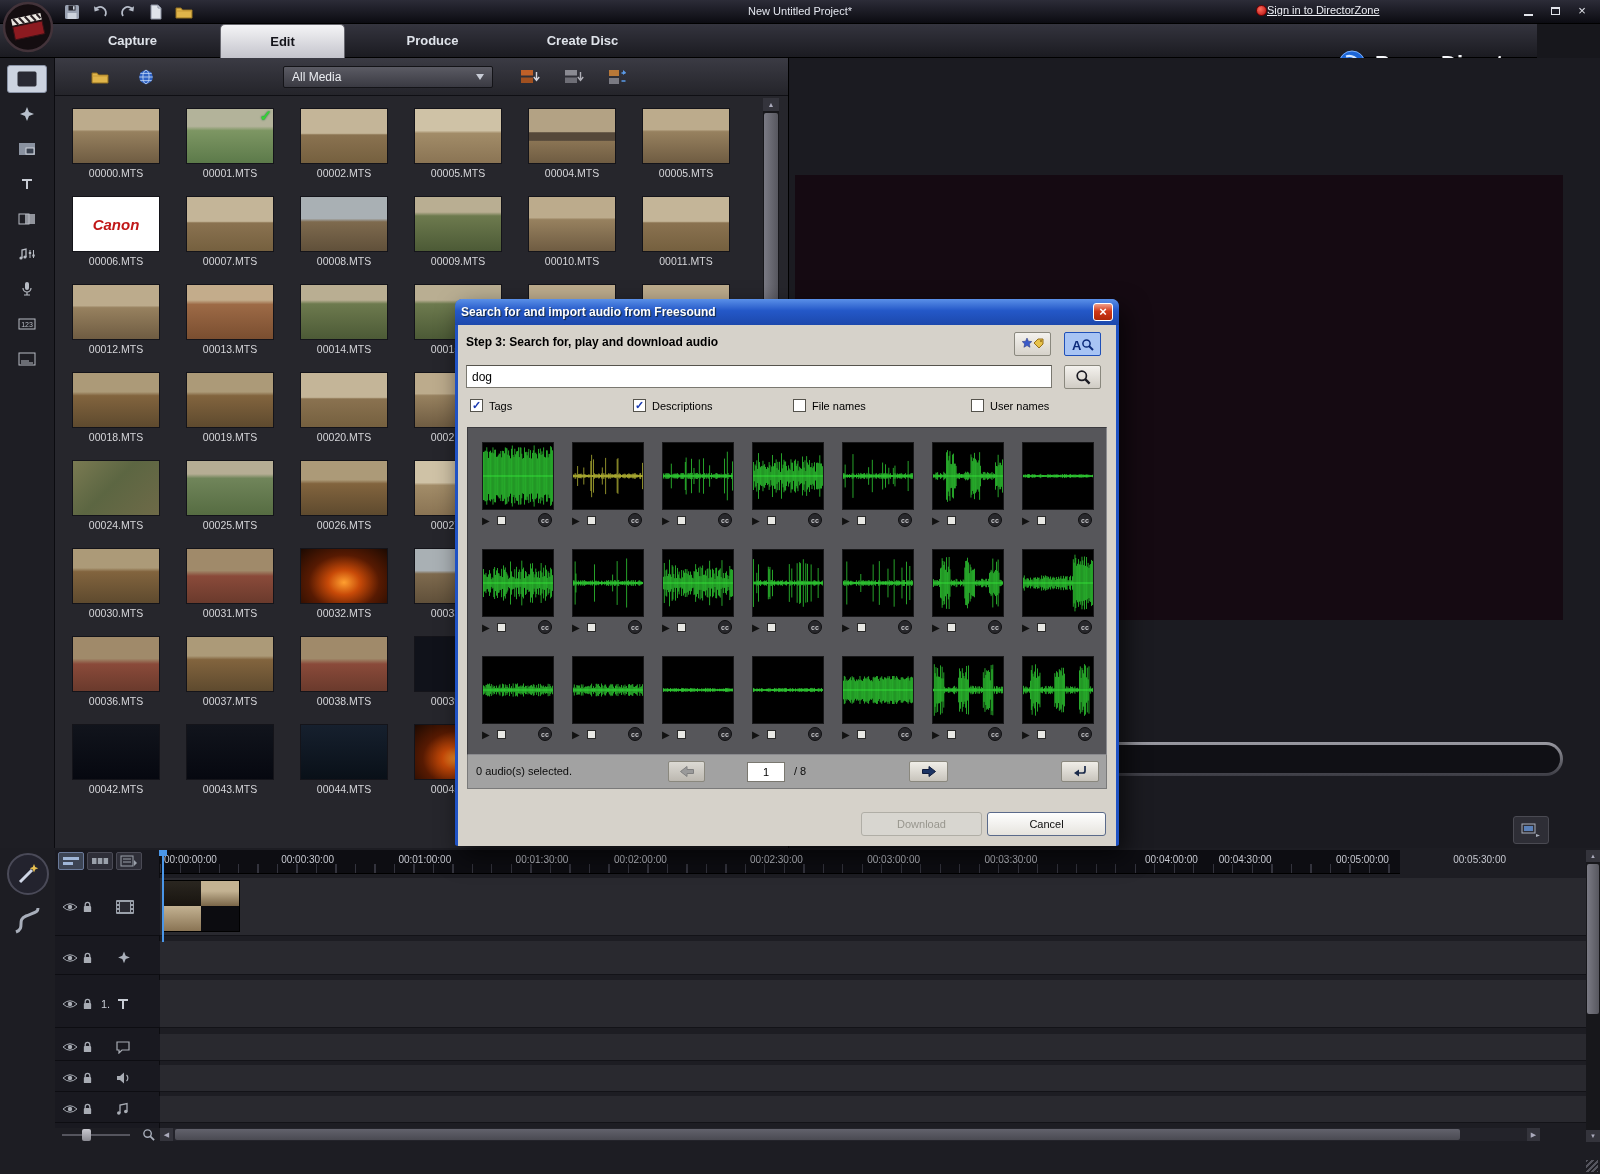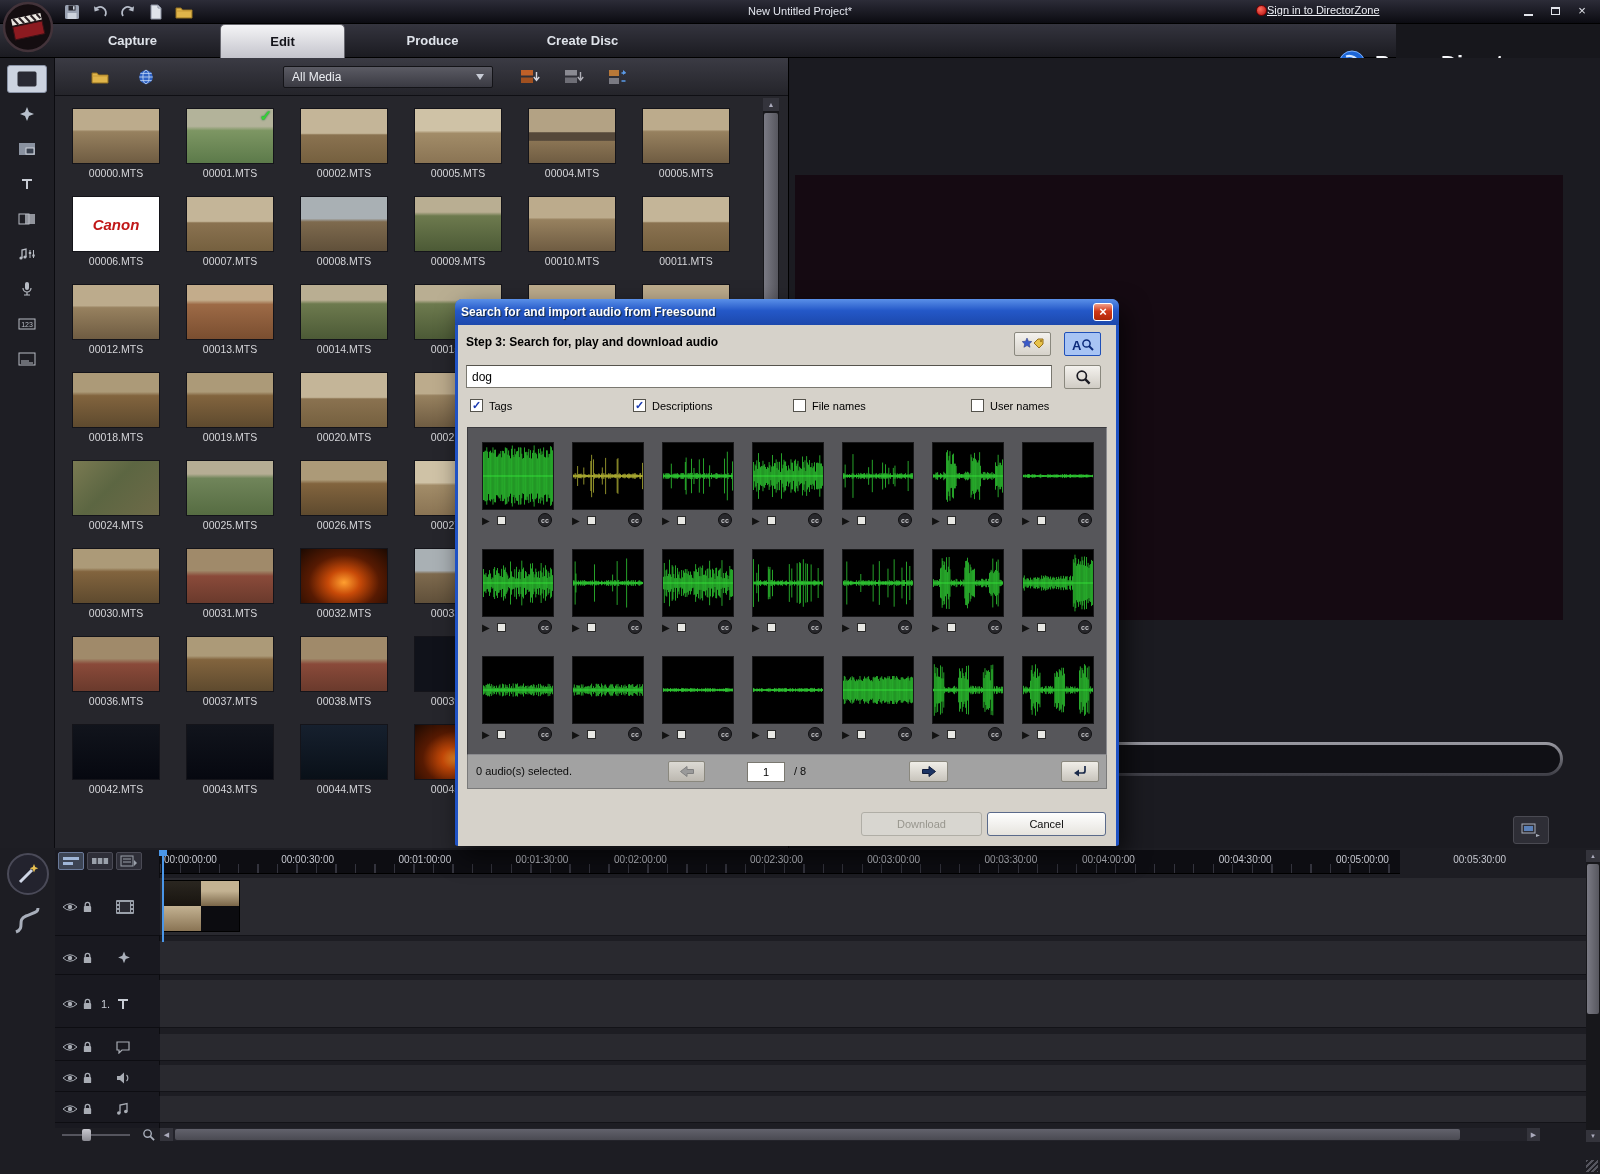--- a/index.html
+++ b/index.html
@@ -16,21 +16,21 @@
 #signin{position:absolute;left:1256px;top:4px;display:flex;align-items:center;gap:0;cursor:pointer}
 #signin .dz{width:11px;height:11px;border-radius:50%;background:radial-gradient(circle at 35% 35%,#ff6a5a,#b01010);border:1px solid #700}
 #signin .signin-text{font-size:11px;color:#eceef4;text-decoration:underline}
 #winbtns{position:absolute;right:10px;top:3px;display:flex;gap:11px;align-items:center}
 .wb{width:16px;height:15px;display:flex;align-items:center;justify-content:center;color:#e2e4ea;font-size:13px;cursor:pointer}
 .minbar{display:block;width:9px;height:2px;background:#e2e4ea;margin-top:8px}
 .maxbox{display:block;width:9px;height:8px;border:1px solid #e2e4ea;border-top:2px solid #e2e4ea}
 #applogo{position:absolute;left:2px;top:1px;width:52px;height:52px;z-index:60}
 
 
-#tabrow{position:absolute;left:0;top:24px;width:1396px;height:34px;background:linear-gradient(#34343e,#1b1b21);border-bottom:1px solid #000}
+#tabrow{position:absolute;left:0;top:24px;width:1537px;height:34px;background:linear-gradient(#34343e,#1b1b21);border-bottom:1px solid #000}
 #tabs{position:absolute;inset:0}
 .tab{position:absolute;top:0;width:125px;height:34px;line-height:34px;text-align:center;font-size:13px;font-weight:bold;color:#dfe3ea;cursor:pointer}
 .tab.active{background:linear-gradient(#f4f4f6,#c4c4cc);color:#14141a;border-radius:5px 5px 0 0;border:1px solid #66666e;border-bottom:none}
 #pdlogo{position:absolute;left:1338px;top:26px;display:flex;align-items:center;gap:9px}
 #pdname{font-size:22px;font-weight:bold;color:#f6f7fa}
 
 
 #sidebar{position:absolute;left:0;top:58px;width:55px;height:790px;background:#1e1e24;border-right:1px solid #0b0b10}
 .sb-item{width:40px;height:28px;margin:7px auto 6px;display:flex;align-items:center;justify-content:center;border-radius:3px;cursor:pointer}
 .sb-item.active{background:#ccd3e0;border:1px solid #8a93a6}
@@ -623,21 +623,21 @@
     </div>
     <div id="ruler">
         <div class="ts" style="left: 4px;">00:00:00:00</div>
         <div class="ts" style="left: 121.2px;">00:00:30:00</div>
         <div class="ts" style="left: 238.4px;">00:01:00:00</div>
         <div class="ts" style="left: 355.6px;">00:01:30:00</div>
         <div class="ts" style="left: 454px;">00:02:00:00</div>
         <div class="ts" style="left: 590px;">00:02:30:00</div>
         <div class="ts" style="left: 707.2px;">00:03:00:00</div>
         <div class="ts" style="left: 824.4px;">00:03:30:00</div>
-        <div class="ts" style="left: 922px;">00:04:00:00</div>
+        <div class="ts" style="left: 985px;">00:04:00:00</div>
         <div class="ts" style="left: 1058.8px;">00:04:30:00</div>
         <div class="ts" style="left: 1176px;">00:05:00:00</div>
         <div class="ts" style="left: 1293.2px;">00:05:30:00</div>
       </div>
     <div id="playhead">
         <i></i>
       </div>
     <div id="hscroll">
       <span class="sarrow left"></span>
       <span class="hthumb"></span>

